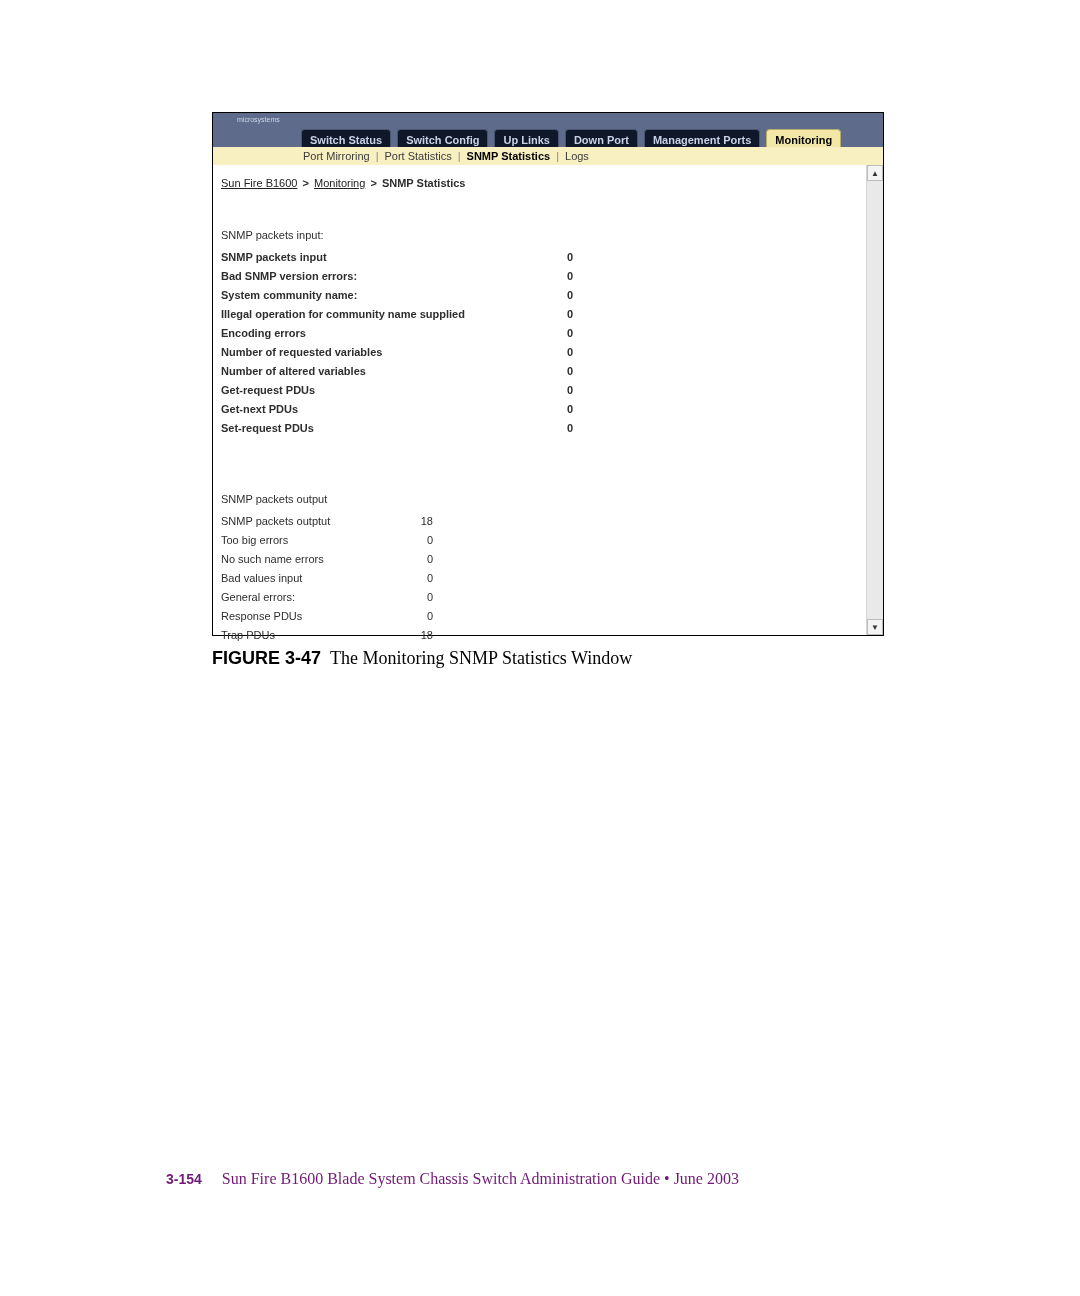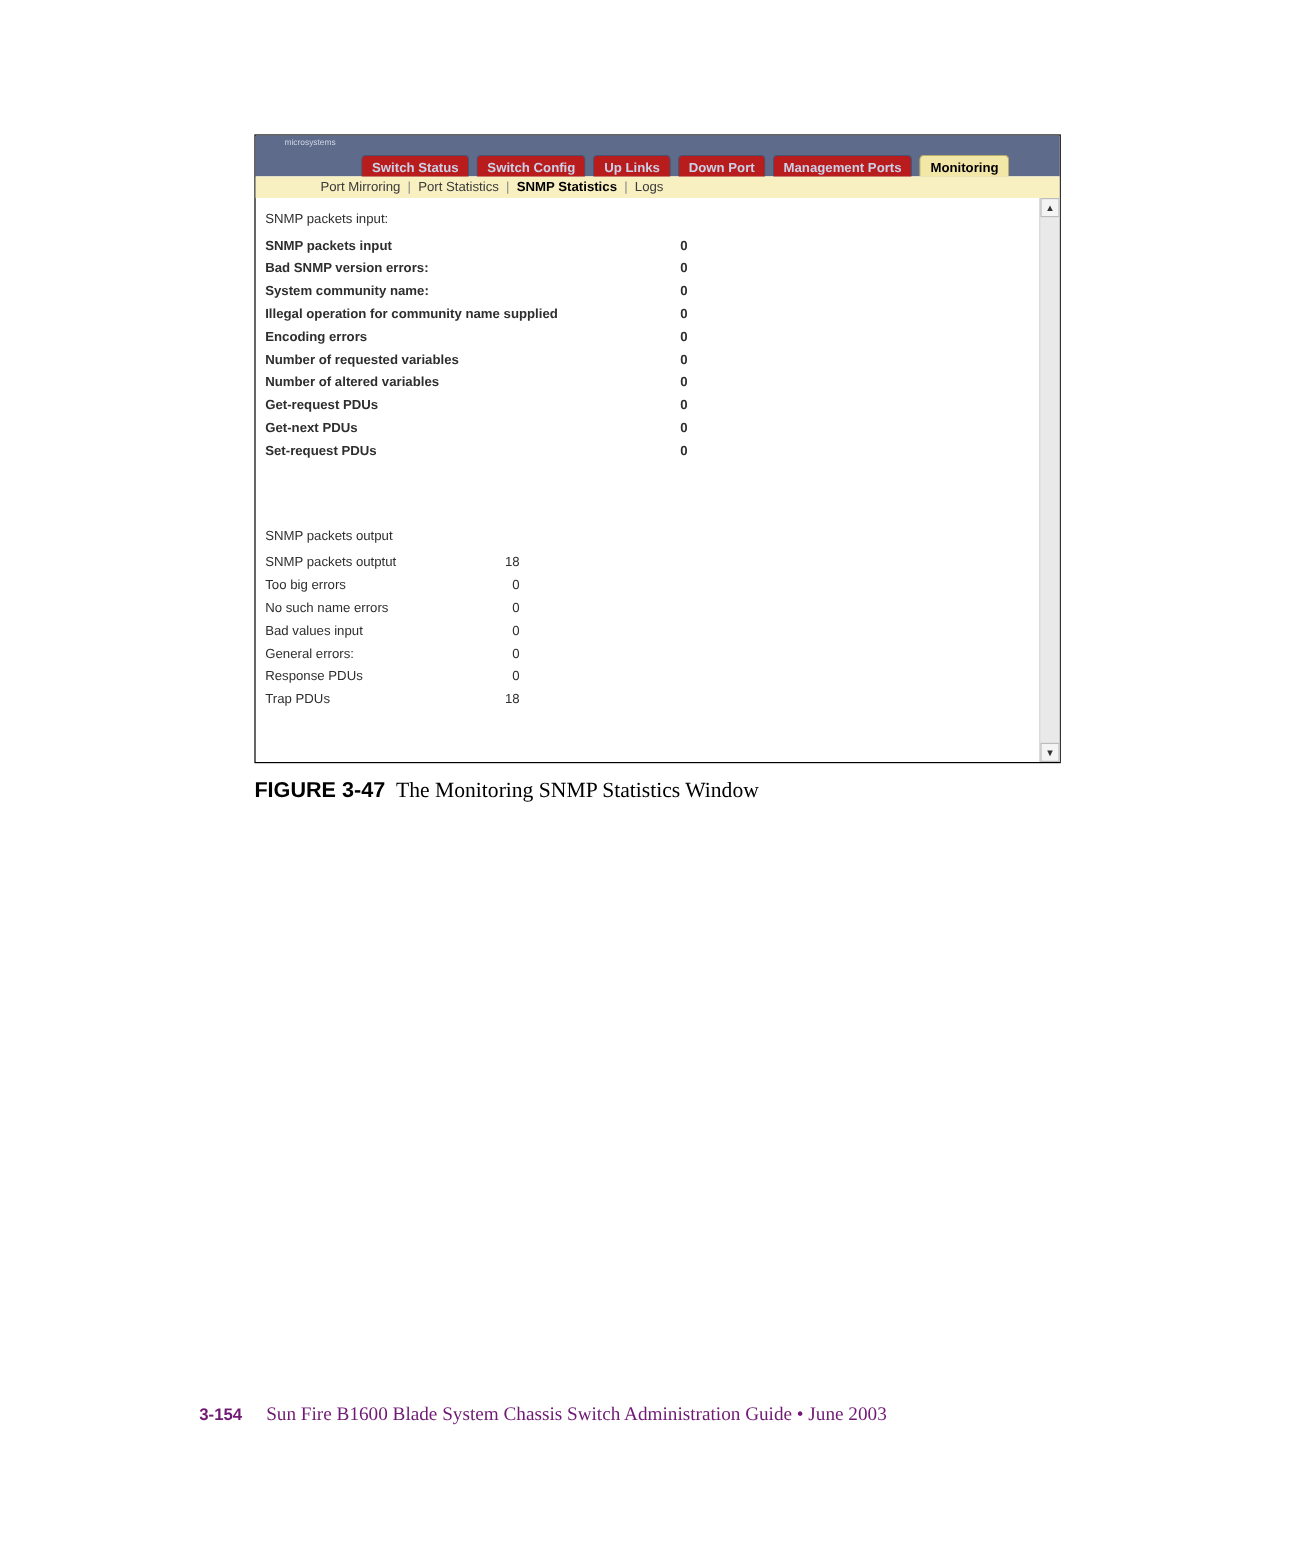--- a/index.html
+++ b/index.html
@@ -56,40 +56,40 @@
     border-radius: 4px 4px 0 0;
     font-size: 11px;
     font-weight: bold;
     padding: 2px 8px 0 8px;
     display: flex;
     align-items: center;
     box-sizing: border-box;
     white-space: nowrap;
   }
   .mtab {
-    background: #b91c1c;
+    background: #0f172a;
     color: #c9d2e8;
     border: 1px solid #4a5470;
     border-bottom: none;
   }
   .mtab-active {
     background: #f2e7a6;
     color: #000;
     border: 1px solid #b8ad6d;
     border-bottom: none;
   }
   
   .subtabs {
     background: #f9f0c2;
     height: 18px;
     color: #3a3a3a;
     font-size: 11px;
     display: flex;
     align-items: center;
-    padding-left: 54px;
+    padding-left: 90px;
     gap: 6px;
   }
   .pipe { color: #888; }
   .sub-active { font-weight: bold; color: #000; }
   
   .content-wrap {
     display: flex;
     height: 470px;
   }
   .content {
@@ -193,20 +193,27 @@
       <span>Port Mirroring</span>
       <span class="pipe">|</span>
       <span>Port Statistics</span>
       <span class="pipe">|</span>
       <span class="sub-active">SNMP Statistics</span>
       <span class="pipe">|</span>
       <span>Logs</span>
     </div>
     <div class="content-wrap">
       <div class="content">
+        <div class="breadcrumb">
+          <span class="lnk">Sun Fire B1600</span>
+          <span class="gt">&gt;</span>
+          <span class="lnk">Monitoring</span>
+          <span class="gt">&gt;</span>
+          <span class="cur">SNMP Statistics</span>
+        </div>
 
         <div class="sect-title">SNMP packets input:</div>
         <div class="tbl">
           <div class="row">
               <span class="lab">SNMP packets input</span>
               <span class="val">0</span>
             </div>
           <div class="row">
               <span class="lab">Bad SNMP version errors:</span>
               <span class="val">0</span>

